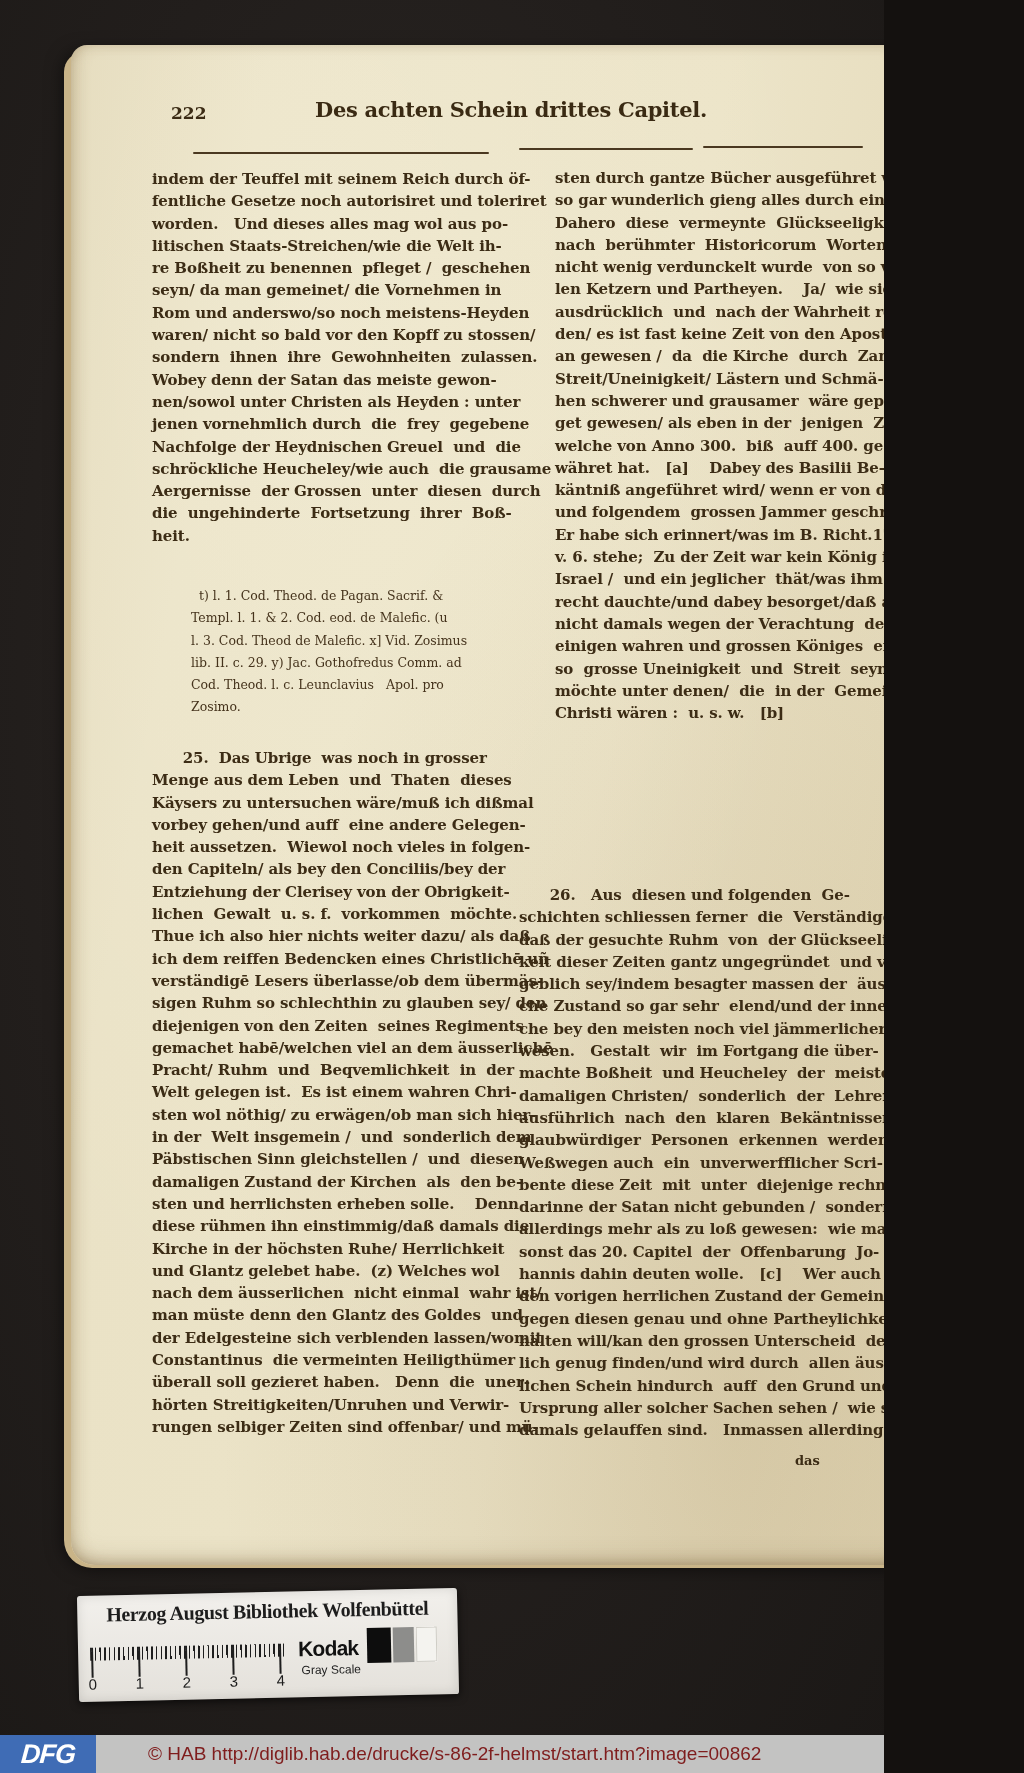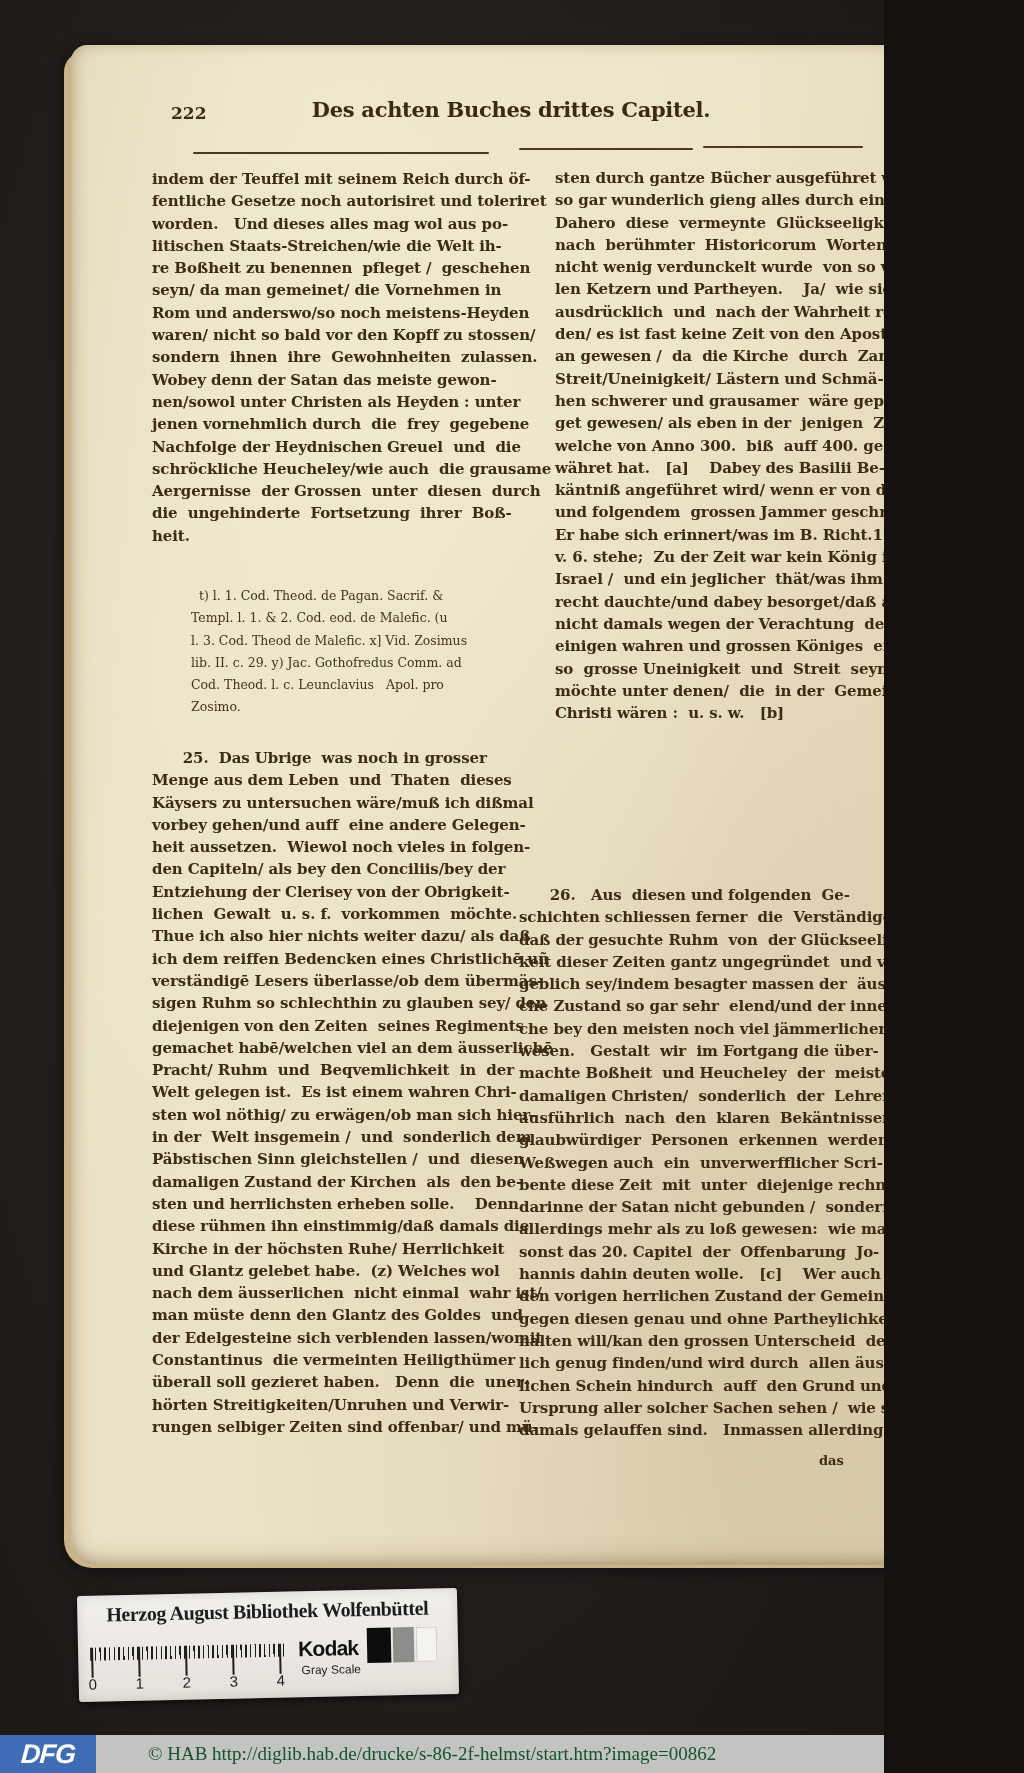--- a/index.html
+++ b/index.html
@@ -66,34 +66,34 @@
   .patch-gray{left:315px;width:21px;background:#8d8d8b;}
   .patch-white{left:338px;width:21px;background:#f4f3ef;box-shadow:inset 0 0 0 1px #cfcdc6;}
 
   
   .footer{position:absolute;left:0;top:1735px;width:1024px;height:38px;background:#c3c3c2;}
   .dfg-box{position:absolute;left:0;top:0;width:96px;height:38px;background:#3f6cb5;
            display:flex;align-items:center;justify-content:center;}
   .dfg-text{font-family:"Liberation Sans",sans-serif;font-weight:bold;font-style:italic;
             font-size:27px;color:#fff;letter-spacing:-1px;transform:skewX(-4deg);}
   .footer-text{position:absolute;left:148px;top:0;height:38px;display:flex;align-items:center;
-               font-family:Liberation Serif, serif;font-size:19px;color:#14532d;}
+               font-family:Liberation Sans, sans-serif;font-size:19px;color:#7f1d1d;}
 </style>
 </head>
 <body>
 
 <div class="scene">
 
   <div class="page-under"></div>
 
   <div class="page">
 
     <div class="abs pagenum" style="left:100px;top:58px;">222</div>
 
-    <div class="abs headtitle" style="left:230px;top:52px;width:420px;">Des achten Buches drittes Capitel.</div>
+    <div class="abs headtitle" style="left:230px;top:52px;width:420px;">Des achten Schein drittes Capitel.</div>
 
     <div class="rule" style="left:122px;top:107px;width:296px;"></div>
     <div class="rule" style="left:448px;top:103px;width:174px;"></div>
     <div class="rule" style="left:632px;top:101px;width:160px;"></div>
 
     <div class="abs fraktur" style="left:81px;top:123px;width:350px;">indem der Teuffel mit seinem Reich durch öf-
 fentliche Gesetze noch autorisiret und toleriret
 worden.   Und dieses alles mag wol aus po-
 litischen Staats-Streichen/wie die Welt ih-
 re Boßheit zu benennen  pfleget /  geschehen
@@ -195,21 +195,21 @@
 sonst das 20. Capitel  der  Offenbarung  Jo-
 hannis dahin deuten wolle.   [c]    Wer auch
 den vorigen herrlichen Zustand der Gemeinen
 gegen diesen genau und ohne Partheylichkeit
 halten will/kan den grossen Unterscheid  deut-
 lich genug finden/und wird durch  allen äusser-
 lichen Schein hindurch  auff  den Grund und
 Ursprung aller solcher Sachen sehen /  wie sie
 damals gelauffen sind.   Inmassen allerdings</div>
 
-    <div class="abs catchword" style="left:748px;top:1408px;">das</div>
+    <div class="abs catchword" style="left:724px;top:1408px;">das</div>
   </div>
 
   <div class="fore-edge">
     <div class="edge-lines"></div>
     <div class="ghost-text"></div>
   </div>
 
   <div class="label-card">
     <div class="label-title">Herzog August Bibliothek Wolfenbüttel</div>
 

